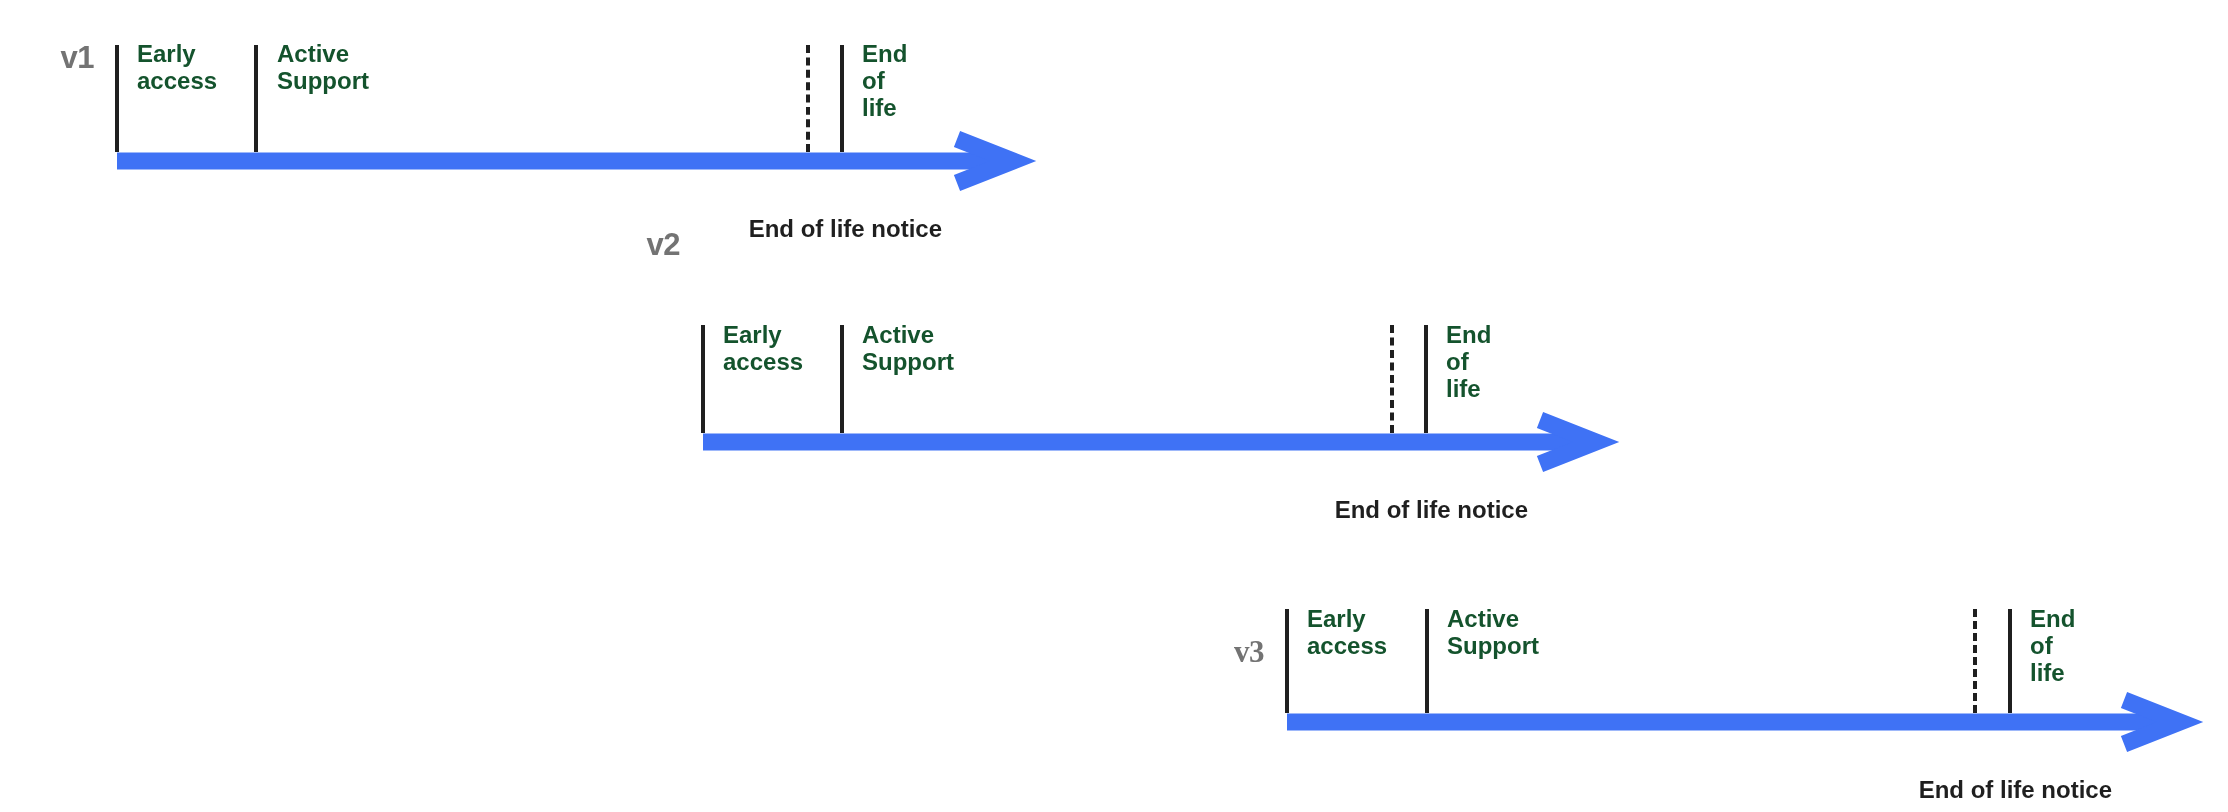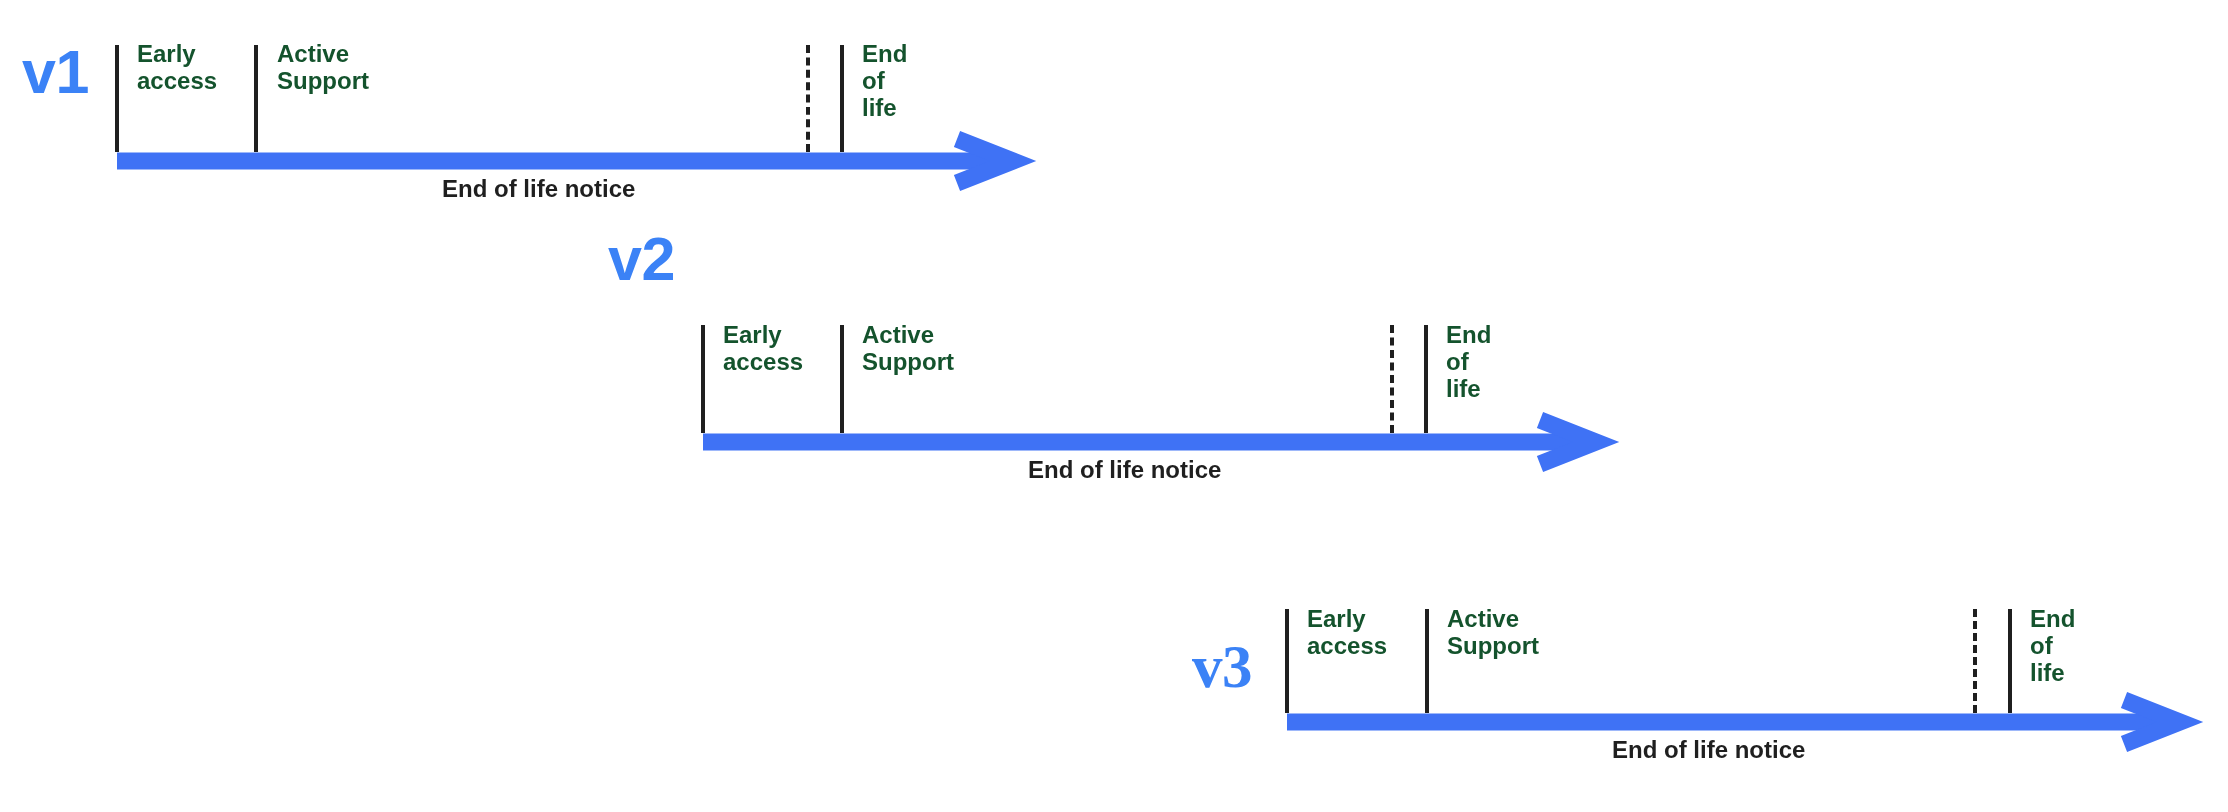--- a/index.html
+++ b/index.html
@@ -25,25 +25,26 @@
     position: absolute;
     left: 0;
     top: 0;
   }
 
   
   .version-label {
     position: absolute;
     font-family: "Liberation Sans", sans-serif;
     font-weight: 700;
-    font-size: 61px;
+    font-size: 31px;
     line-height: 1;
-    color: #3b82f6;
+    color: #737373;
     letter-spacing: -0.5px;
     white-space: nowrap;
+    text-align: right;
   }
 
   
   .tick {
     position: absolute;
     width: 4px;
     background: #1f1f1f;
   }
   .tick.dashed {
     width: 0;
@@ -74,21 +75,22 @@
 
   
   .notice-label {
     position: absolute;
     font-family: "Liberation Sans", sans-serif;
     font-weight: 700;
     font-size: 24px;
     line-height: 1.1;
     color: #1f1f1f;
     white-space: nowrap;
-    text-align: left;
+    text-align: right;
+    margin-top: 40px;
   }
 </style>
 </head>
 <body>
 
 <div id="canvas">
     <div class="row">
       <div class="version-label" style="left: 22px; top: 42px; width: 72px;">v1</div>
       <div class="tick" style="left: 115px; top: 45px; height: 107px;"></div>
       <div class="tick" style="left: 254px; top: 45px; height: 107px;"></div>

